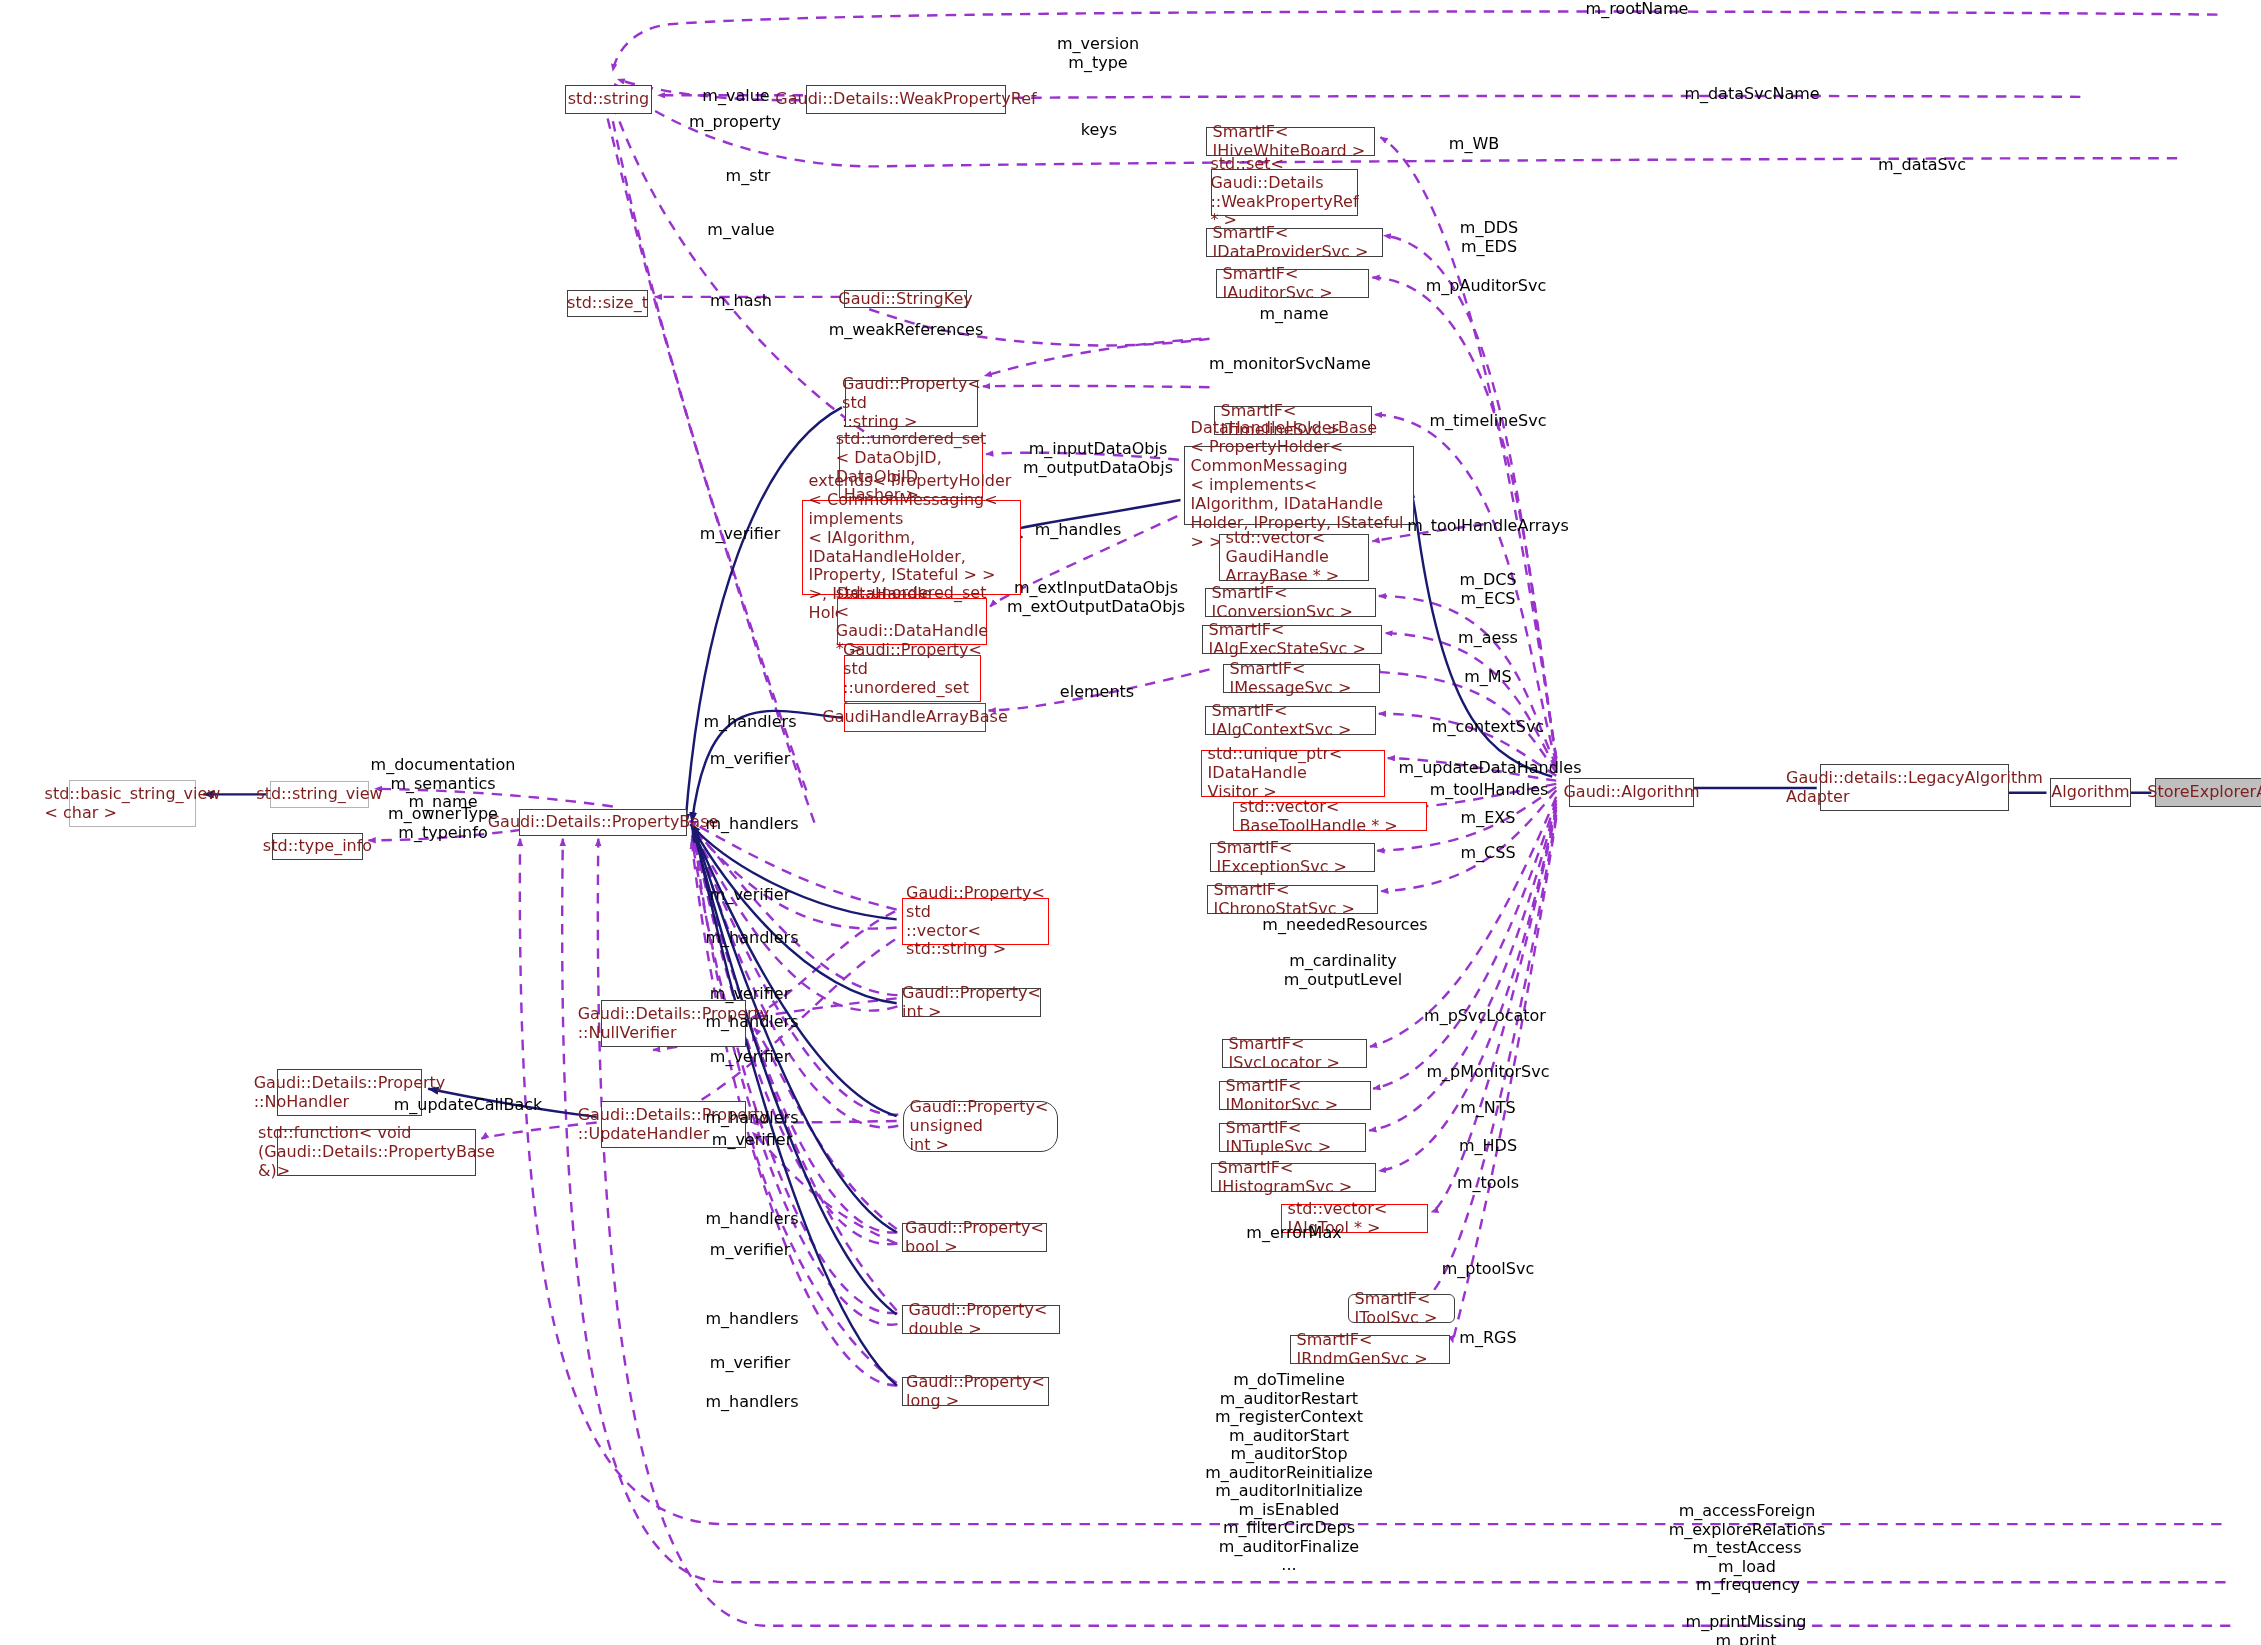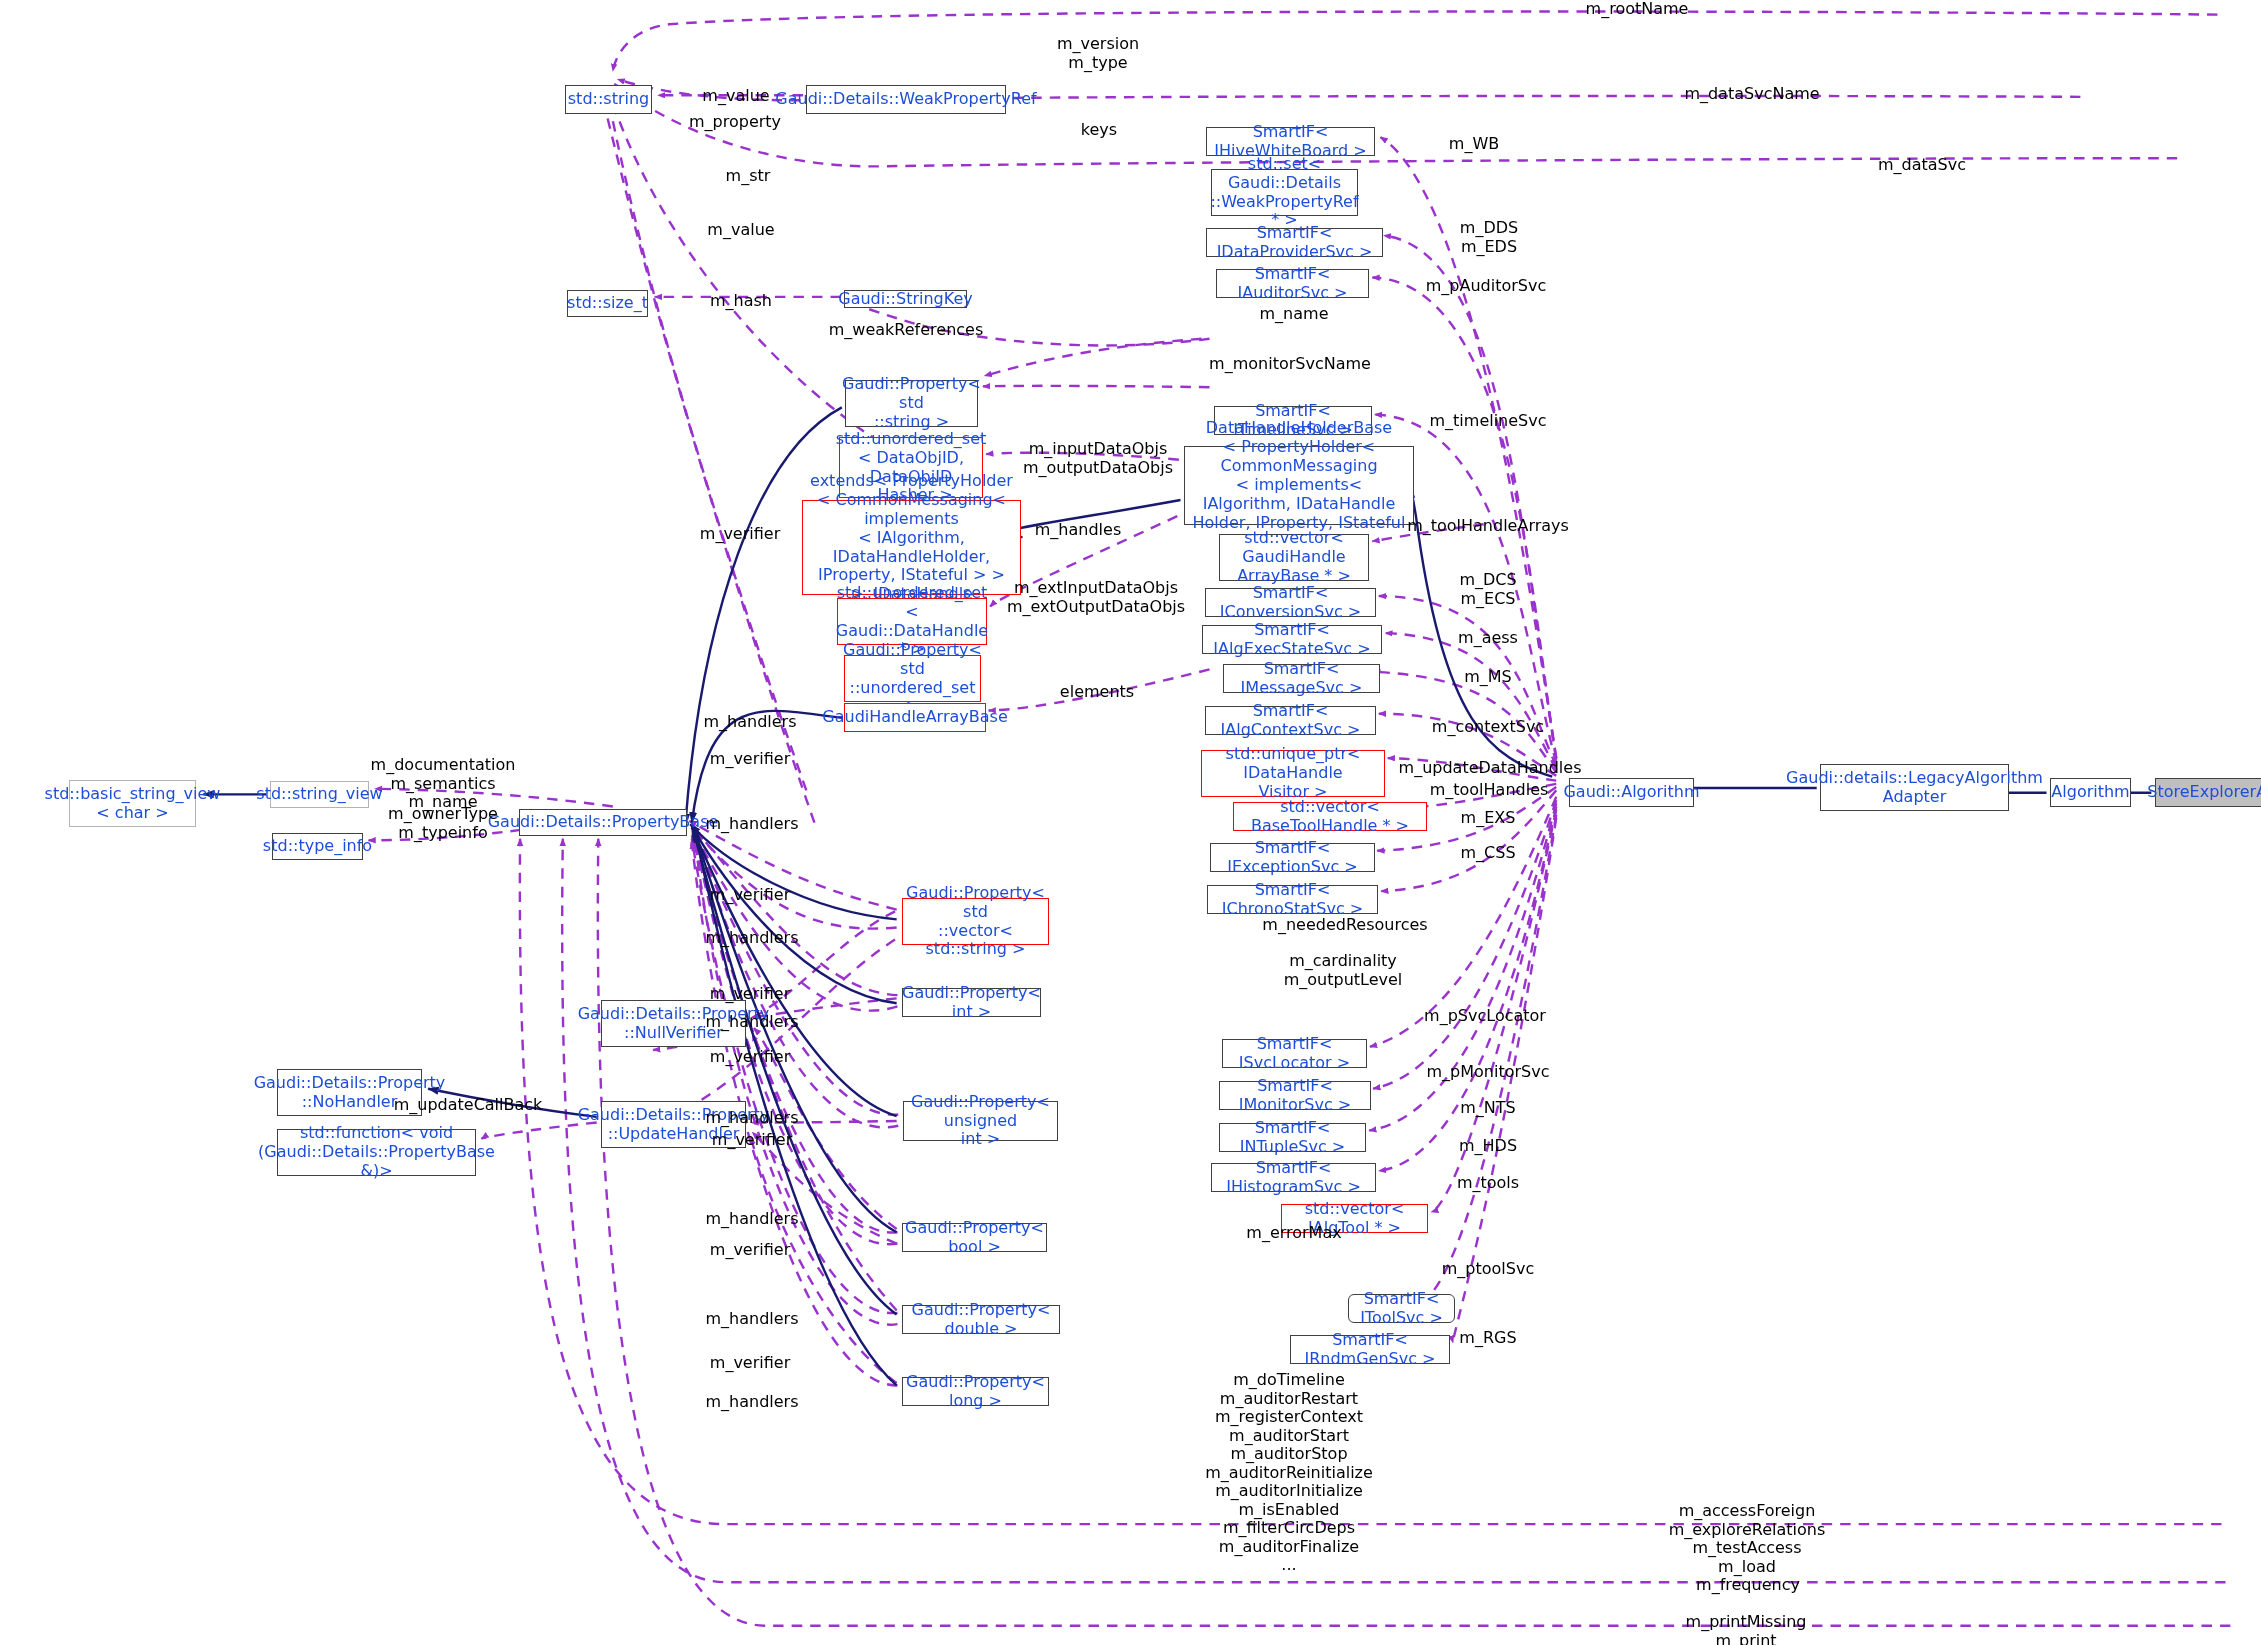--- a/index.html
+++ b/index.html
@@ -1,21 +1,21 @@
 <!DOCTYPE html>
 <html style="font-size:13px"><head>
 <meta charset="utf-8">
 <title>StoreExplorerAlg collaboration diagram</title>
 <style>
   html,body{margin:0;padding:0;background:#ffffff;}
   body{font-family:"DejaVu Sans","Liberation Sans",sans-serif;}
   #canvas{position:relative;width:2261px;height:1646px;background:#fff;overflow:hidden;}
   svg.edges{position:absolute;left:0;top:0;width:2261px;height:1646px;pointer-events:none;}
   .node{position:absolute;box-sizing:border-box;display:flex;align-items:center;justify-content:center;
-        text-align:center;background:#ffffff;border:1.6px solid #404040;color:#1d4ed8;
+        text-align:left;background:#ffffff;border:1.6px solid #404040;color:#7f1d1d;
         font-size:16px;line-height:1.18;padding:2.4px 5.6px;white-space:pre-line;}
   .node.red{border-color:#ff0000;}
   .node.grey{border-color:#404040;background:#bfbfbf;}
   .node.light{border-color:#b4b4b4;}
   .elabel{position:absolute;font-size:16px;color:#000;white-space:pre-line;text-align:center;
           line-height:1.16;transform:translateX(-50%);}
 </style>
 </head>
 <body>
 
@@ -184,21 +184,21 @@
 ::vector&lt; std::string &gt;</div>
       <div class="node" style="left: 902px; top: 988px; width: 139px; height: 29px;">Gaudi::Property&lt; int &gt;</div>
       <div class="node" style="left: 601px; top: 1000px; width: 145px; height: 47px;">Gaudi::Details::Property
 ::NullVerifier</div>
       <div class="node" style="left: 1222px; top: 1039px; width: 145px; height: 29px;">SmartIF&lt; ISvcLocator &gt;</div>
       <div class="node" style="left: 277px; top: 1069px; width: 145px; height: 47px;">Gaudi::Details::Property
 ::NoHandler</div>
       <div class="node" style="left: 1219px; top: 1081px; width: 152px; height: 29px;">SmartIF&lt; IMonitorSvc &gt;</div>
       <div class="node" style="left: 601px; top: 1101px; width: 145px; height: 47px;">Gaudi::Details::Property
 ::UpdateHandler</div>
-      <div class="node" style="left: 903px; top: 1101px; width: 155px; height: 40px;">Gaudi::Property&lt; unsigned
+      <div class="node" style="left: 903px; top: 1101px; width: 155px; height: 51px; border-radius: 17px;">Gaudi::Property&lt; unsigned
 int &gt;</div>
       <div class="node" style="left: 1219px; top: 1123px; width: 147px; height: 29px;">SmartIF&lt; INTupleSvc &gt;</div>
       <div class="node" style="left: 277px; top: 1129px; width: 199px; height: 47px;">std::function&lt; void
 (Gaudi::Details::PropertyBase &amp;)&gt;</div>
       <div class="node" style="left: 1211px; top: 1163px; width: 165px; height: 29px;">SmartIF&lt; IHistogramSvc &gt;</div>
       <div class="node" style="left: 902px; top: 1223px; width: 145px; height: 29px;">Gaudi::Property&lt; bool &gt;</div>
       <div class="node red" style="left: 1281px; top: 1204px; width: 147px; height: 29px;">std::vector&lt; IAlgTool * &gt;</div>
       <div class="node" style="left: 902px; top: 1305px; width: 158px; height: 29px;">Gaudi::Property&lt; double &gt;</div>
       <div class="node" style="left: 1348px; top: 1294px; width: 107px; height: 29px; border-radius: 6px;">SmartIF&lt; IToolSvc &gt;</div>
       <div class="node" style="left: 1290px; top: 1335px; width: 160px; height: 29px;">SmartIF&lt; IRndmGenSvc &gt;</div>

